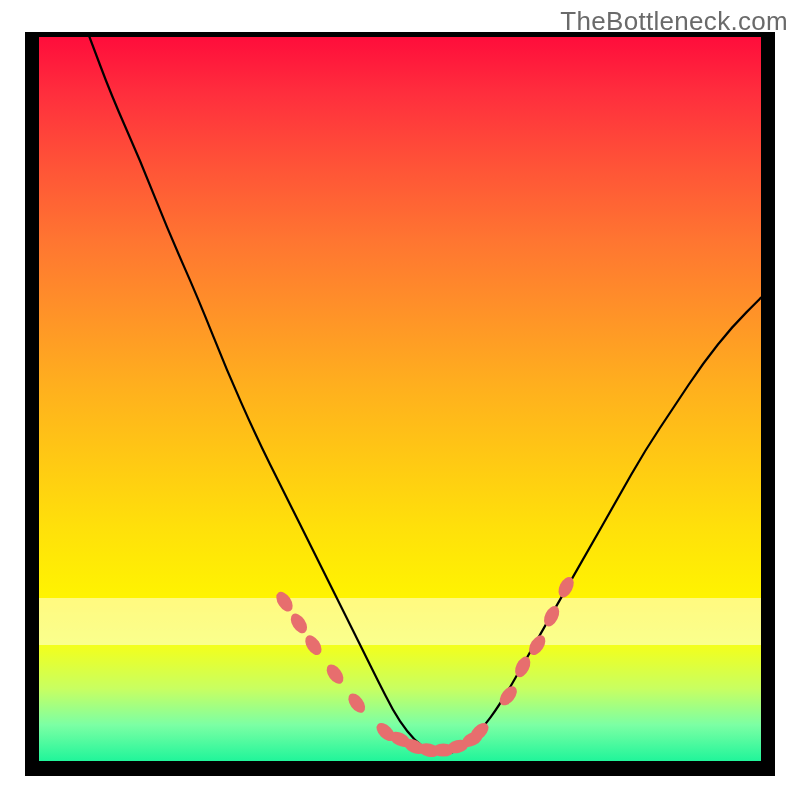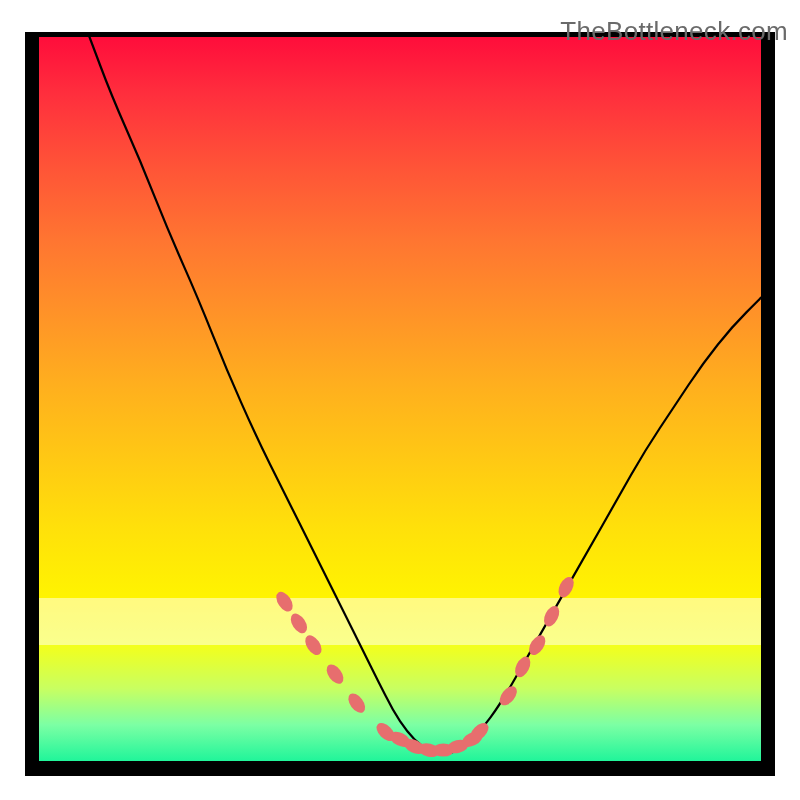--- a/index.html
+++ b/index.html
@@ -12,21 +12,21 @@
     font-family: Arial, Helvetica, sans-serif;
   }
   .frame {
     position: relative;
     width: 800px;
     height: 800px;
     box-sizing: border-box;
   }
   .watermark {
     position: absolute;
-    top: 16px;
+    top: 6px;
     right: 12px;
     font-size: 26px;
     color: #6a6a6a;
     font-weight: 500;
     letter-spacing: 0.3px;
     z-index: 10;
   }
   .chart-box {
     position: absolute;
     left: 25px;

